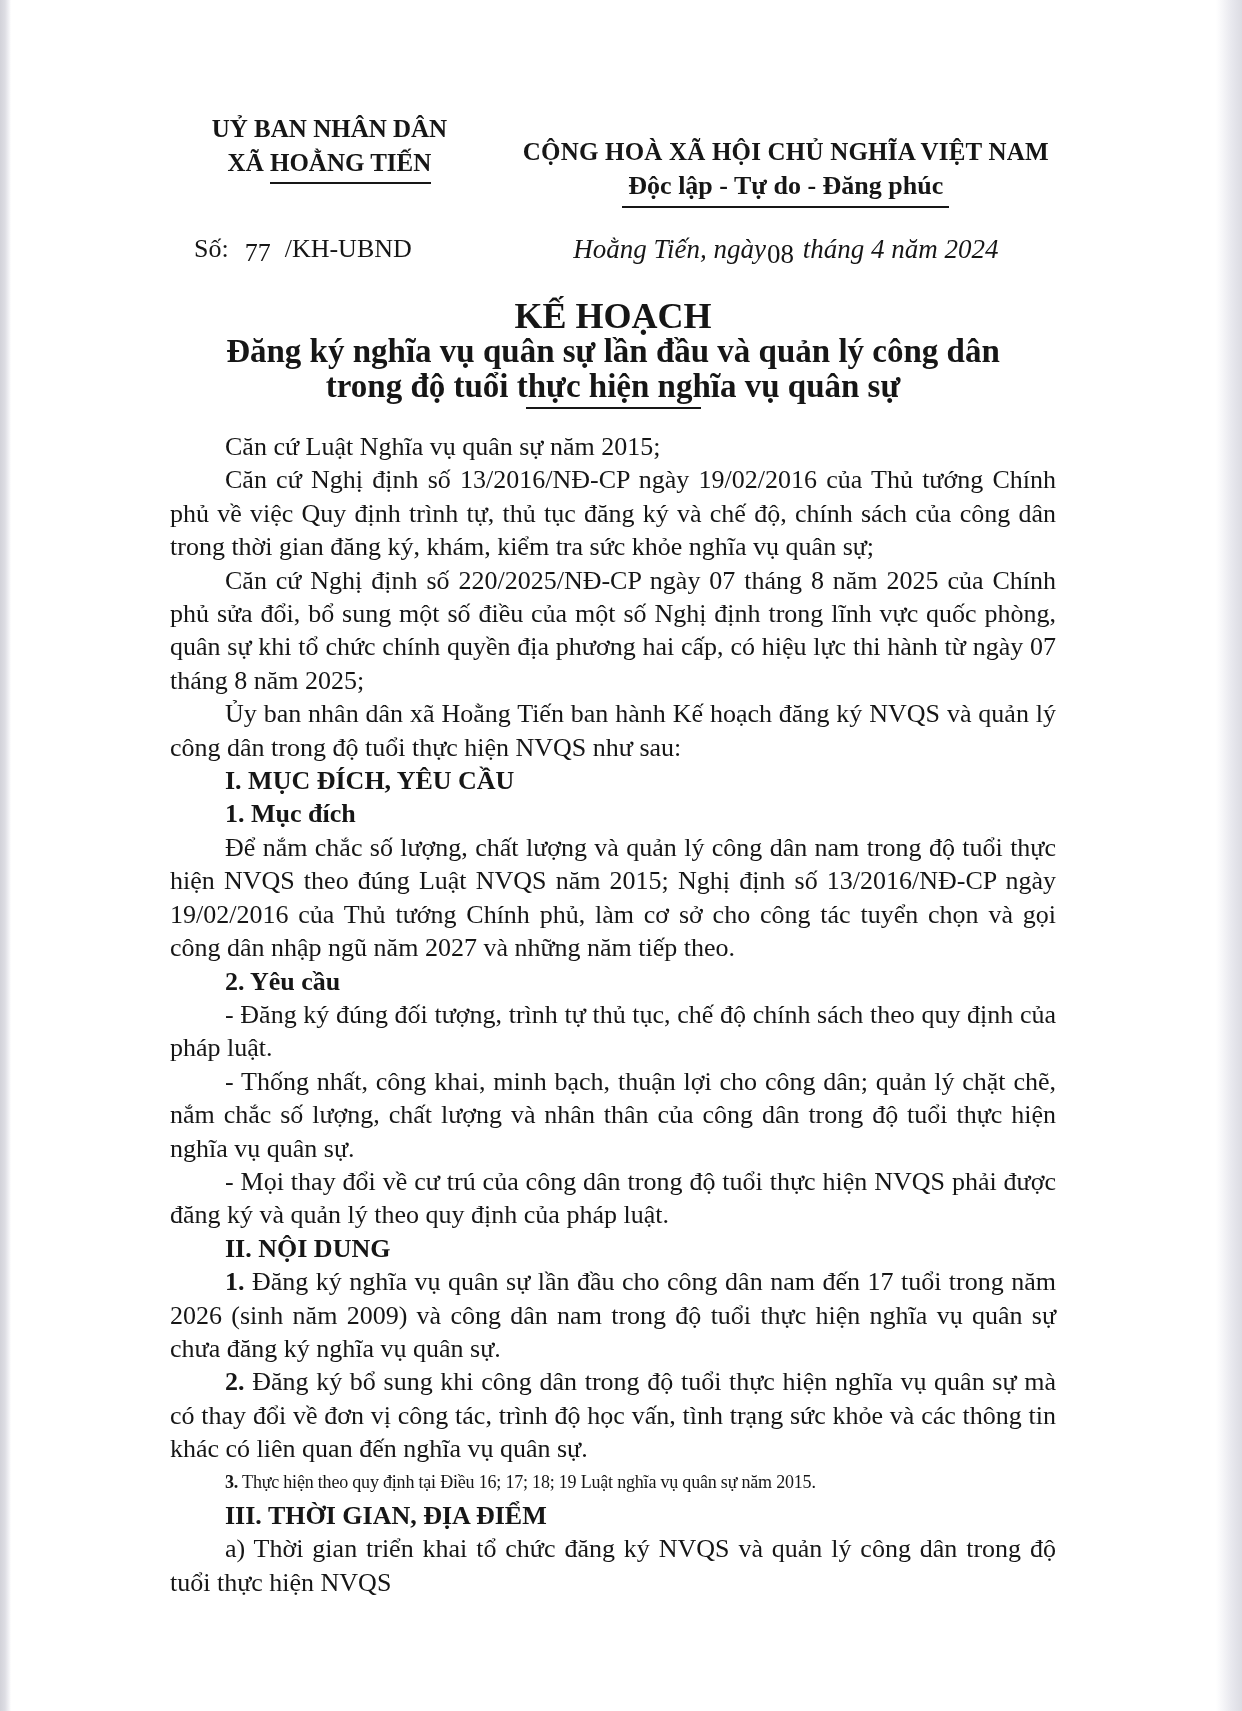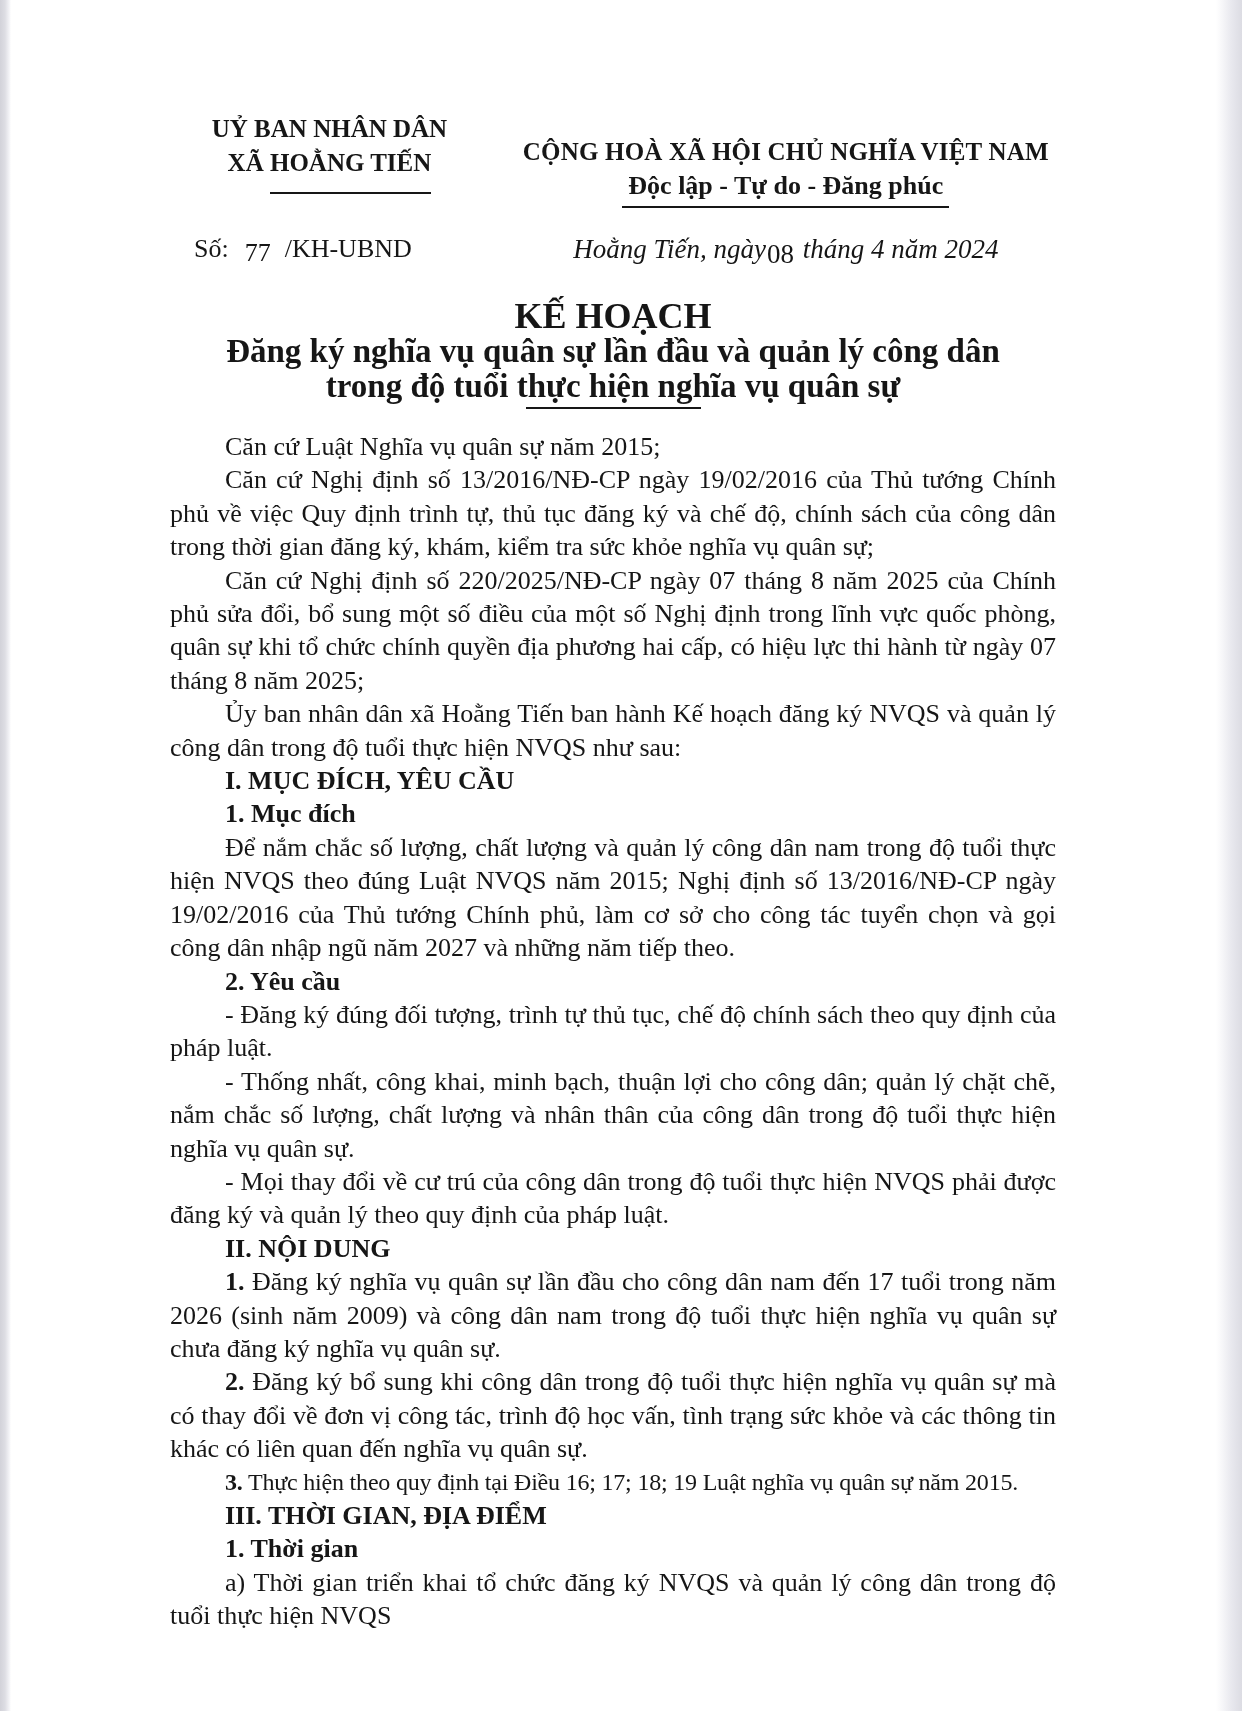--- a/index.html
+++ b/index.html
@@ -24,40 +24,40 @@
     position:absolute; top:16px; left:0;
     box-sizing: border-box;
     width: 1242px;
     padding: 96px 186px 0 170px;
   }
   .header { display:flex; justify-content:space-between; align-items:flex-start; }
   .header-left { width: 36%; text-align:center; font-weight:bold; font-size:25px; line-height:34px; }
   .header-right { width: 61%; text-align:center; font-weight:bold;margin-top:23px; }
   .header-right .country { font-size:25px; line-height:34px; letter-spacing:0.2px; }
   .header-right .motto { font-size:26px; line-height:34px; display:inline-block; border-bottom:2px solid #161616; padding:0 6px 3px 6px; }
-  .org-underline { display:inline-block; border-bottom:2px solid #161616; padding-bottom:12px; }
+  .org-underline { display:inline-block; border-bottom:2px solid #161616; padding-bottom:2px; }
   .meta-row { display:flex; justify-content:space-between; margin-top:26px; }
   .doc-number { width:36%; font-size:26px; padding-left:24px; box-sizing:border-box; }
   .doc-number .num { position:relative; top:4px; margin:0 14px 0 16px;text-align:right; }
   .date-line { width:61%; text-align:center; font-style:italic; font-size:27px; }
   .date-line .day { font-style:normal; position:relative; top:5px; margin:4px 2px 0 1px; }
   .title-block { text-align:center; margin-top:34px; }
   .title-doc-type { font-weight:bold; font-size:36px; line-height:35px; }
   .title-line { font-weight:bold; font-size:33px; line-height:35px; }
   .title-underline { width:175px; height:0; border-bottom:2.5px solid #161616; margin:3px auto 0 auto; }
   .body { margin-top:21px; }
   .body p {
     margin:0; padding:0;
     font-size:26px;
     line-height:33.4px;
     text-align: justify;
     text-indent: 55px;
   }
   .body p.heading { font-weight:bold; text-align:left; }
-  .body p.condensed { font-size:24px; letter-spacing:-0.2px; }
+  .body p.condensed { font-size:18px; letter-spacing:-0.2px; }
   .body b { font-weight:bold; }
 </style>
 </head>
 <body>
 
 <div class="page">
   <div class="edge-left"></div>
   <div class="edge-right"></div>
 
   <div class="content">
@@ -95,18 +95,17 @@
         <p class="normal"><span>Để nắm chắc số lượng, chất lượng và quản lý công dân nam trong độ tuổi thực hiện NVQS theo đúng Luật NVQS năm 2015; Nghị định số 13/2016/NĐ-CP ngày 19/02/2016 của Thủ tướng Chính phủ, làm cơ sở cho công tác tuyển chọn và gọi công dân nhập ngũ năm 2027 và những năm tiếp theo.</span></p>
         <p class="heading"><span>2. Yêu cầu</span></p>
         <p class="normal"><span>- Đăng ký đúng đối tượng, trình tự thủ tục, chế độ chính sách theo quy định của pháp luật.</span></p>
         <p class="normal"><span>- Thống nhất, công khai, minh bạch, thuận lợi cho công dân; quản lý chặt chẽ, nắm chắc số lượng, chất lượng và nhân thân của công dân trong độ tuổi thực hiện nghĩa vụ quân sự.</span></p>
         <p class="normal"><span>- Mọi thay đổi về cư trú của công dân trong độ tuổi thực hiện NVQS phải được đăng ký và quản lý theo quy định của pháp luật.</span></p>
         <p class="heading"><span>II. NỘI DUNG</span></p>
         <p class="normal"><b>1.</b><span> Đăng ký nghĩa vụ quân sự lần đầu cho công dân nam đến 17 tuổi trong năm 2026 (sinh năm 2009) và công dân nam trong độ tuổi thực hiện nghĩa vụ quân sự chưa đăng ký nghĩa vụ quân sự.</span></p>
         <p class="normal"><b>2.</b><span> Đăng ký bổ sung khi công dân trong độ tuổi thực hiện nghĩa vụ quân sự mà có thay đổi về đơn vị công tác, trình độ học vấn, tình trạng sức khỏe và các thông tin khác có liên quan đến nghĩa vụ quân sự.</span></p>
         <p class="condensed"><b>3.</b><span> Thực hiện theo quy định tại Điều 16; 17; 18; 19 Luật nghĩa vụ quân sự năm 2015.</span></p>
         <p class="heading"><span>III. THỜI GIAN, ĐỊA ĐIỂM</span></p>
-        <p class="heading"><span>1. Thời gian</span></p>
         <p class="normal"><span>a) Thời gian triển khai tổ chức đăng ký NVQS và quản lý công dân trong độ tuổi thực hiện NVQS</span></p>
       </div>
 
   </div>
 </div>
 
 </body></html>

